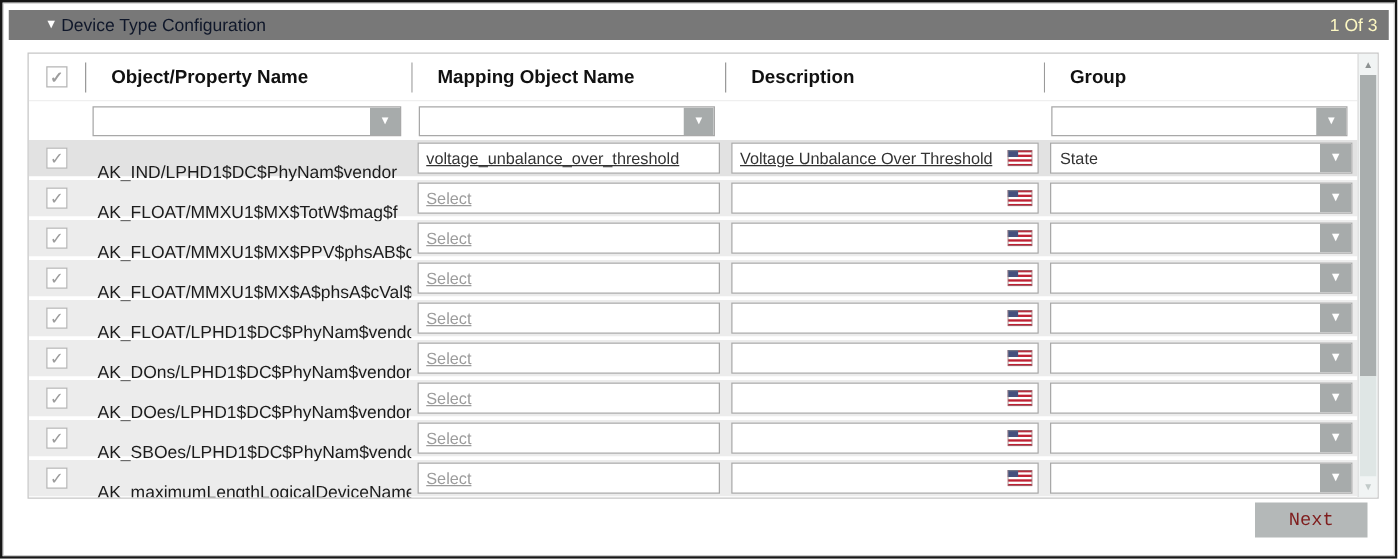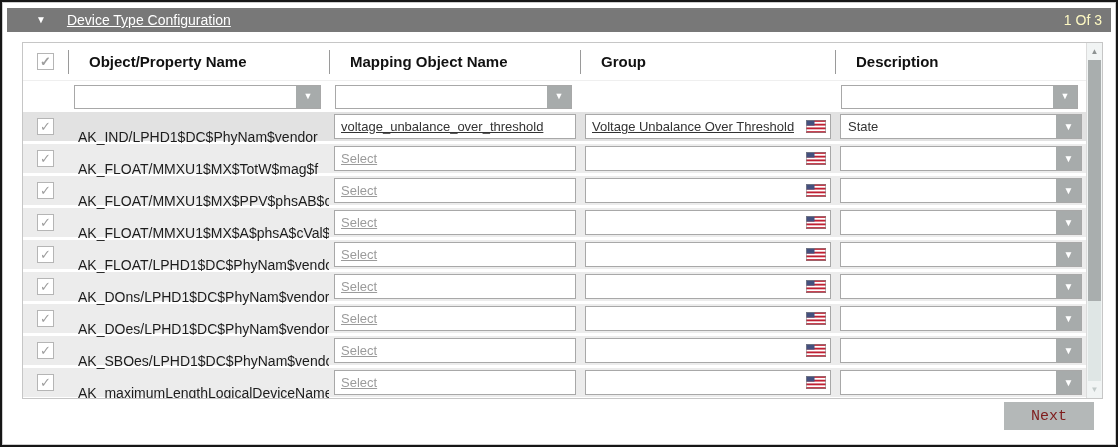--- a/index.html
+++ b/index.html
@@ -4,21 +4,21 @@
 <style>
   * { box-sizing: border-box; margin: 0; padding: 0; }
   html,body { width:1118px; height:447px; background:#fff; font-family:"Liberation Sans",sans-serif; }
   .frame { position:relative; width:1118px; height:447px; border:2px solid #161616; background:#fff;
            box-shadow: inset 0 0 0 1px #cdcdcd; overflow:hidden; }
 
   
   .titlebar { position:absolute; left:5px; top:6px; right:5px; height:24px; background:#787878;
               display:flex; align-items:center; }
   .collapse { color:#fff; font-size:10px; margin-left:29px; line-height:1; }
-  .title    { color:#ffffff; font-size:14px; margin-left:21px;text-decoration:underline; }
+  .title    { color:#0f172a; font-size:14px; margin-left:3px; }
   .pager    { color:#fef9c3; font-size:14px; margin-left:auto; margin-right:9px; }
 
   
   .table { position:absolute; left:20px; top:40px; width:1081px; height:357px;
            border:1px solid #c6c6c6; background:#fff; overflow:hidden; }
   .grid  { display:grid; grid-template-columns:45px 261px 251px 255px 251px; width:1063px; }
 
   .thead { height:38px; align-items:stretch; border-bottom:1px solid #efefef; }
   .hcell { font-weight:bold; font-size:15px; color:#111; padding-left:21px; display:flex;
            align-items:center; white-space:nowrap; overflow:hidden; position:relative; }
@@ -79,22 +79,22 @@
   <div class="table">
 
     <div class="grid thead">
       <div class="hcell hcheck">
         <span class="checkbox">
           <span class="tick">✓</span>
         </span>
       </div>
       <div class="hcell hdiv">Object/Property Name</div>
       <div class="hcell hdiv">Mapping Object Name</div>
+      <div class="hcell hdiv">Description</div>
       <div class="hcell hdiv">Group</div>
-      <div class="hcell hdiv">Description</div>
     </div>
 
     <div class="grid filterrow">
       <div class="fcell"></div>
       <div class="fcell">
         <div class="combo">
           <span class="ctext"></span>
           <span class="cbtn">▼</span>
         </div>
       </div>

